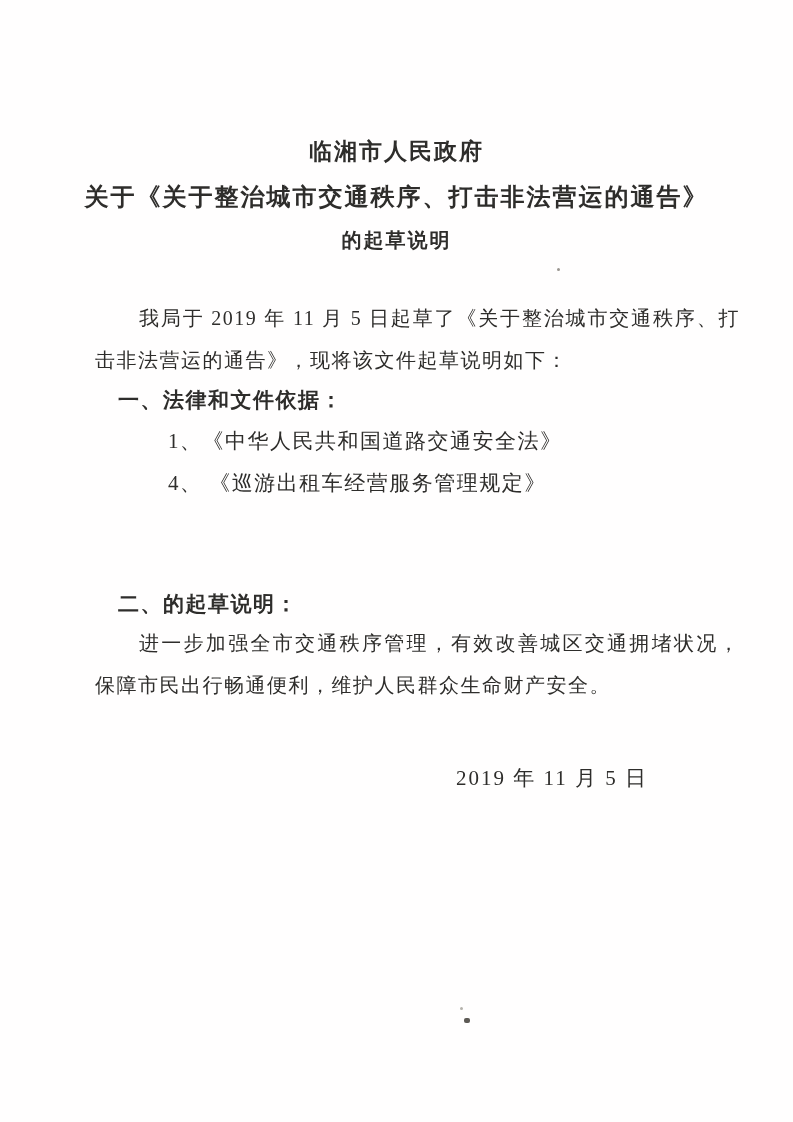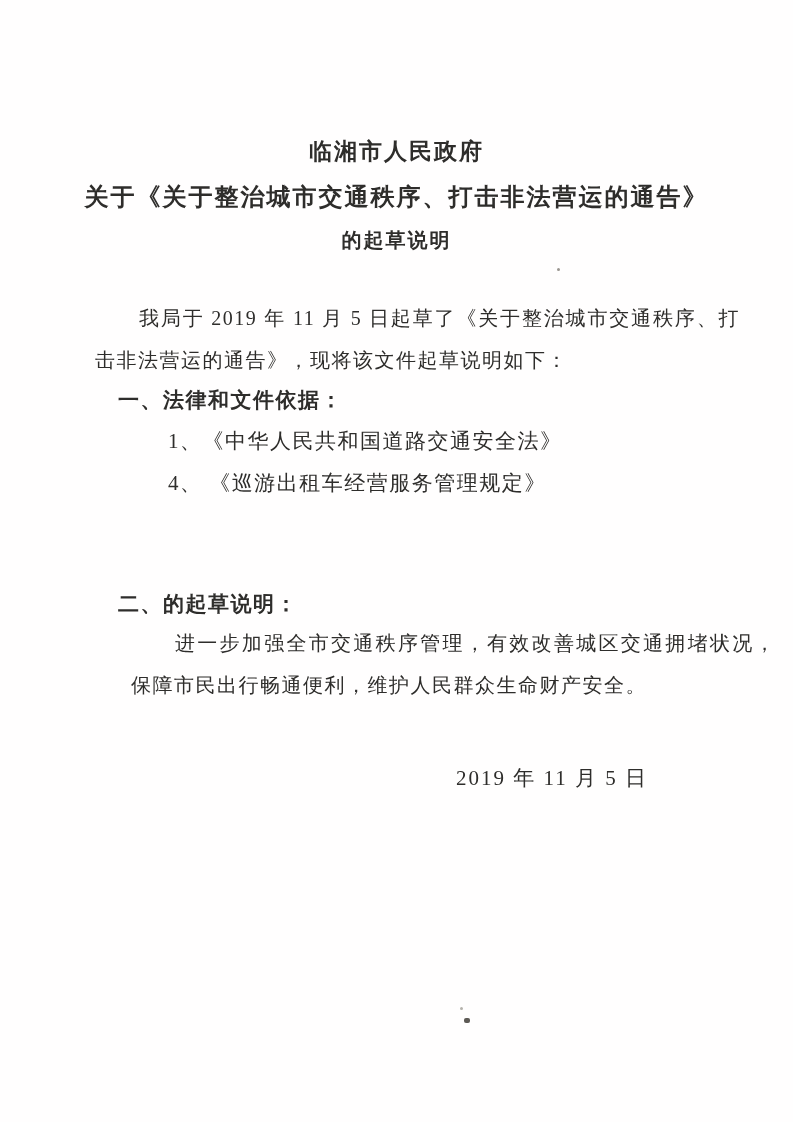--- a/index.html
+++ b/index.html
@@ -35,21 +35,21 @@
     letter-spacing: 1.5px;
   }
   .para {
     position: absolute;
     left: 95px;
     width: 645px;
     text-indent: 44px;
     text-align: justify;
   }
   .para-1 { top: 297px; }
-  .para-2 { top: 622px; margin-left: 36px; }
+  .para-2 { top: 622px; }
 
   .section-heading {
     position: absolute;
     left: 118px;
     font-weight: bold;
     font-size: 21px;
     letter-spacing: 1.5px;
     white-space: nowrap;
     font-family: "Liberation Sans", "DejaVu Sans", sans-serif;
   }

